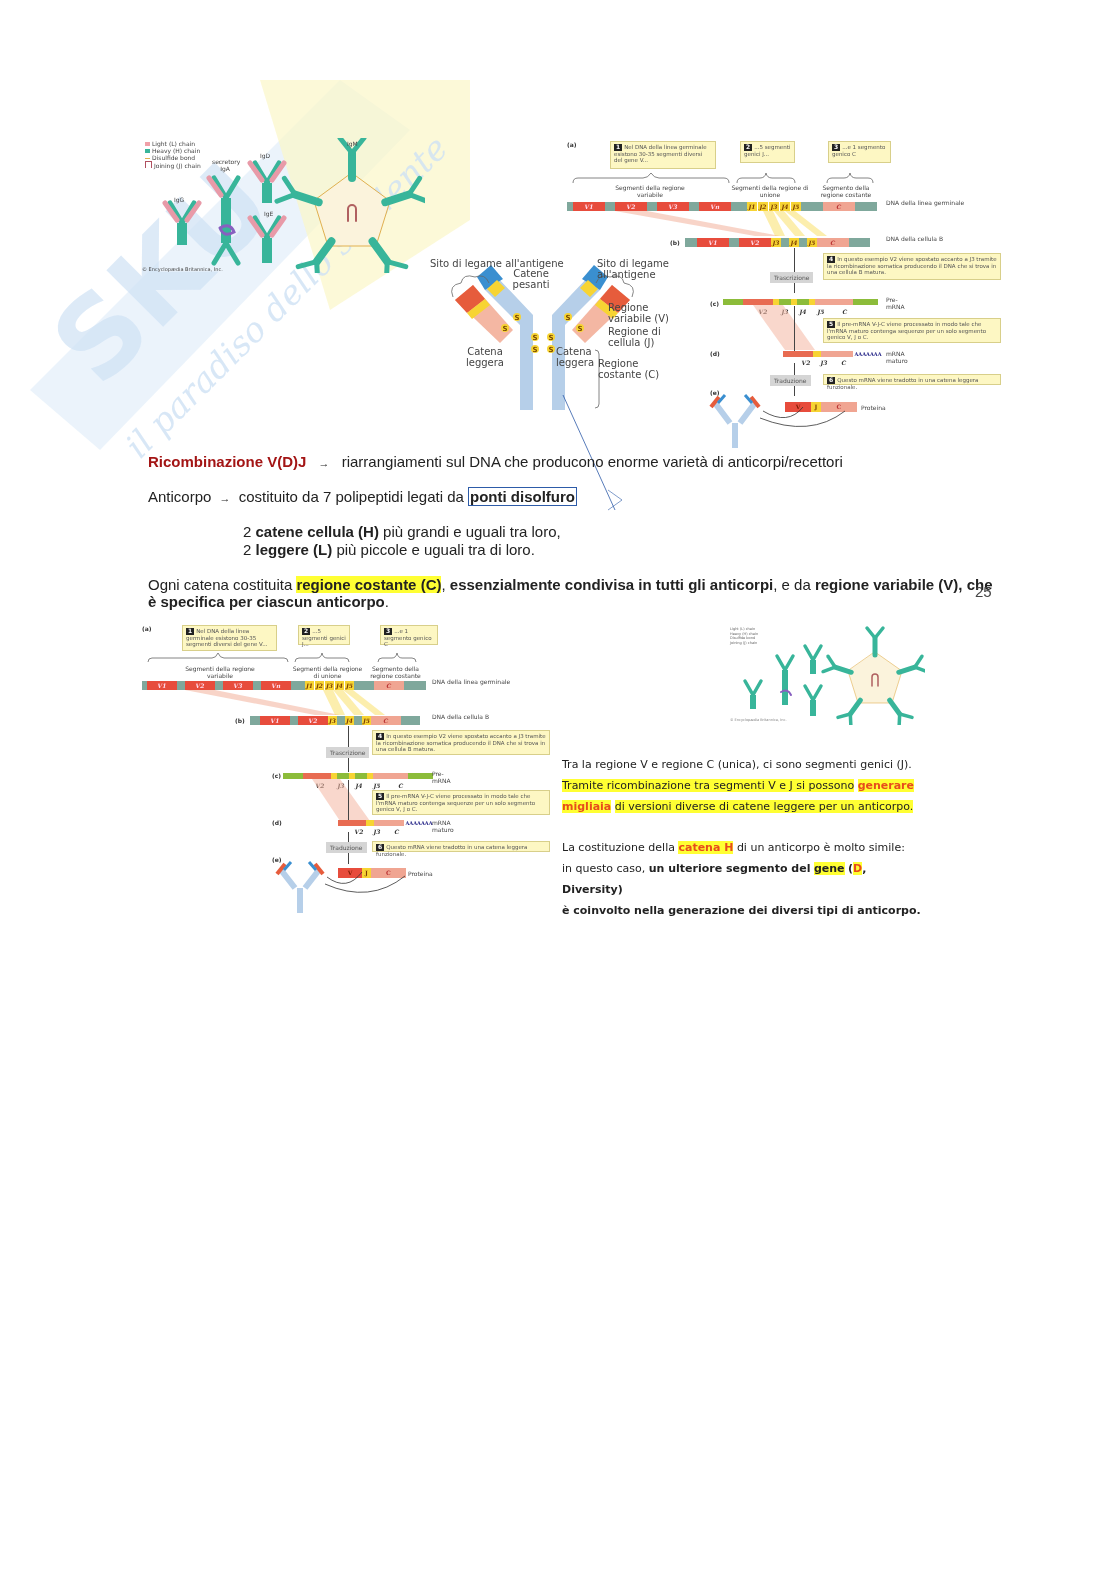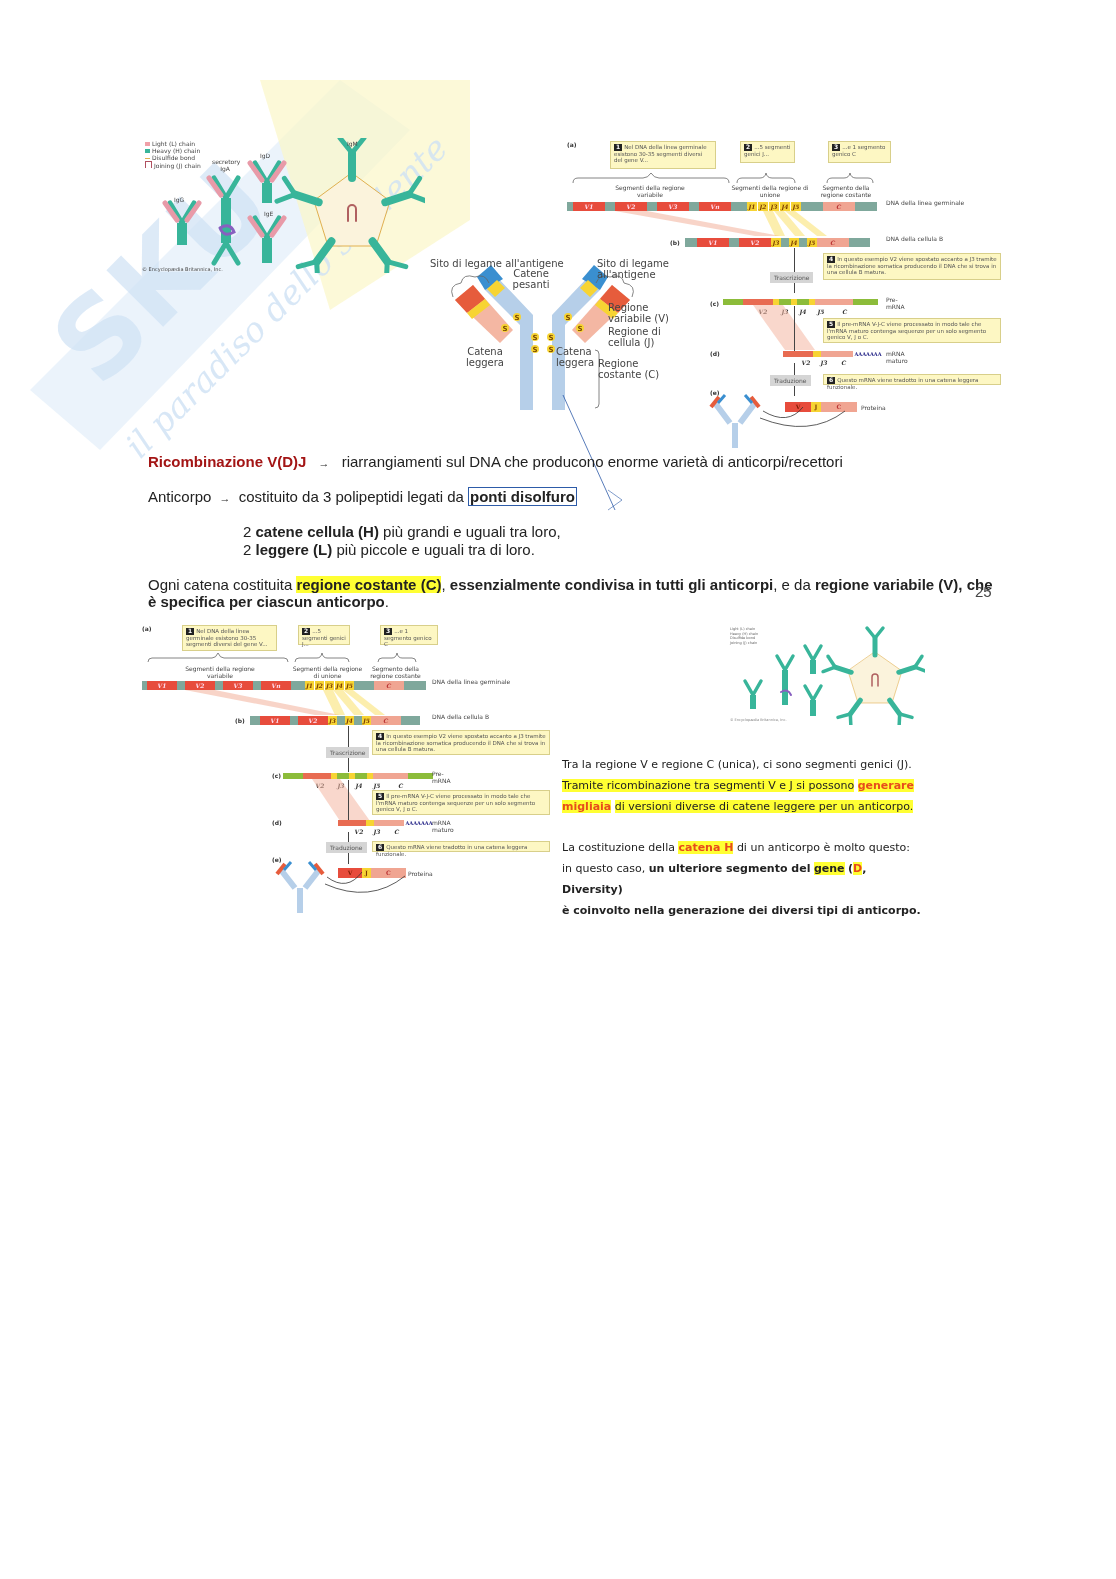--- a/index.html
+++ b/index.html
@@ -307,21 +307,21 @@
 
 <div class="abs main-text" style="left:148px;top:453px;white-space:nowrap;">
   <span class="red-bold">Ricombinazione V(D)J</span>
   <span style="font-size:11px;margin:0 8px;">→</span>
   <span>riarrangiamenti sul DNA che producono enorme varietà di anticorpi/recettori</span>
 </div>
 
 <div class="abs main-text" style="left:148px;top:488px;white-space:nowrap;">
   <span>Anticorpo</span>
   <span style="font-size:11px;margin:0 4px;">→</span>
-  <span>costituito da 3 polipeptidi legati da</span>
+  <span>costituito da 7 polipeptidi legati da</span>
   <span style="border:1px solid #2d5ba8;padding:0 1px;font-weight:bold;">ponti disolfuro</span>
 </div>
 
 <div class="abs main-text" style="left:243px;top:523px;line-height:18px;">
   <div><span>2</span> <b>catene cellula (H)</b> <span>più grandi e uguali tra loro,</span></div>
   <div><span>2</span> <b>leggere (L)</b> <span>più piccole e uguali tra di loro.</span></div>
 </div>
 
 <div class="abs main-text" style="left:148px;top:576px;width:845px;line-height:17px;">
   <span>Ogni catena costituita</span>
@@ -524,20 +524,20 @@
 <div class="abs side" style="left:562px;top:734px;width:365px;">
   <div style="margin-top:20px;">
     <span>Tra la regione V e regione C (unica), ci sono segmenti genici (J).</span><br>
     <span class="hl">Tramite ricombinazione tra segmenti V e J si possono</span>
     <span class="hl-or">generare migliaia</span>
     <span class="hl">di versioni diverse di catene leggere per un anticorpo.</span>
   </div>
   <div style="margin-top:20px;">
     <span>La costituzione della</span>
     <span class="hl-or">catena H</span>
-    <span>di un anticorpo è molto questo:</span><br>
+    <span>di un anticorpo è molto simile:</span><br>
     <span>in questo caso,</span>
     <b>un ulteriore segmento del</b>
     <b class="hl">gene</b>
     <b>(</b><b class="hl-or">D</b><b>, Diversity)</b><br>
     <b>è coinvolto nella generazione dei diversi tipi di anticorpo.</b>
   </div>
 </div>
 
 </body></html>

